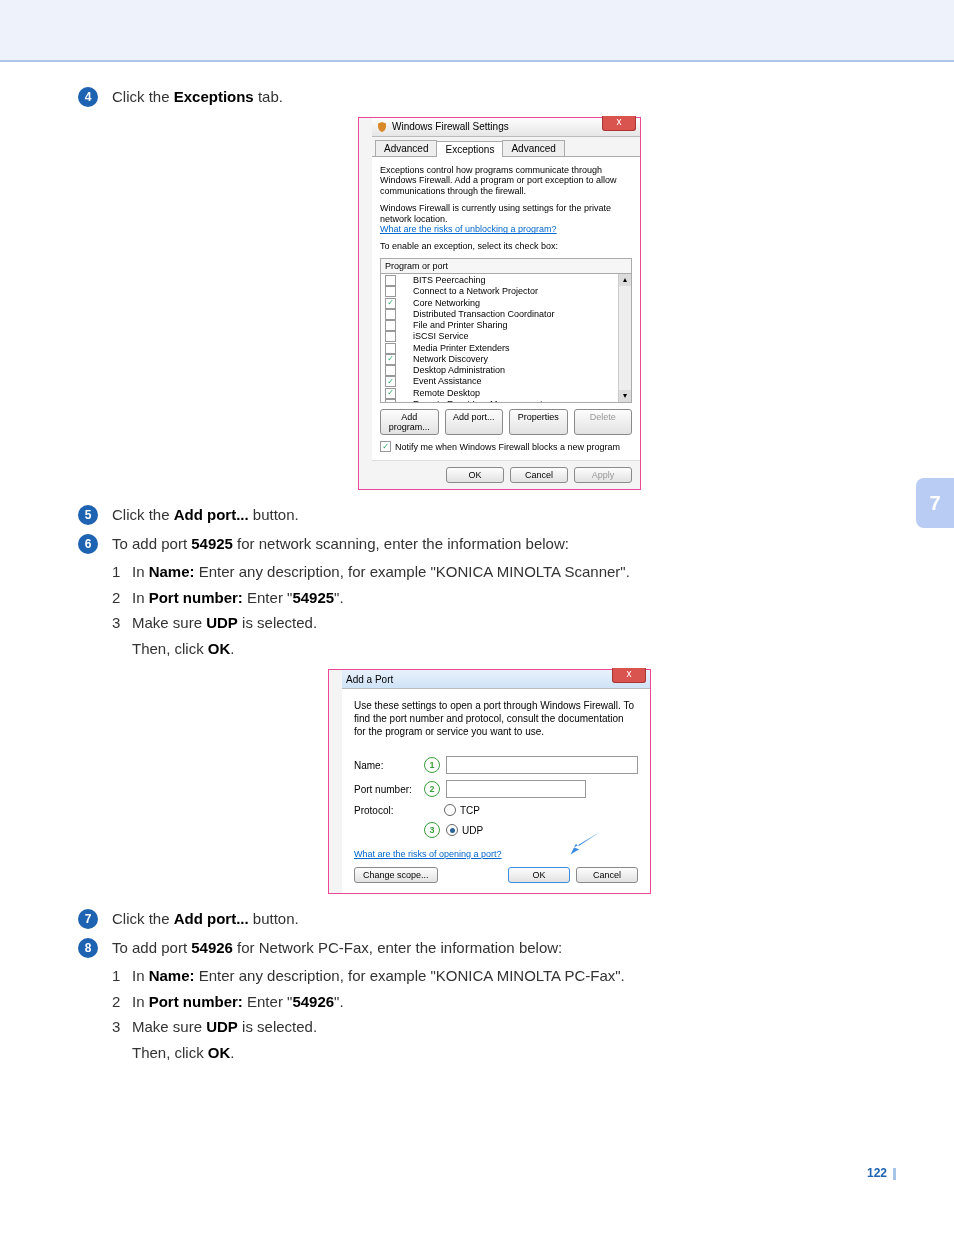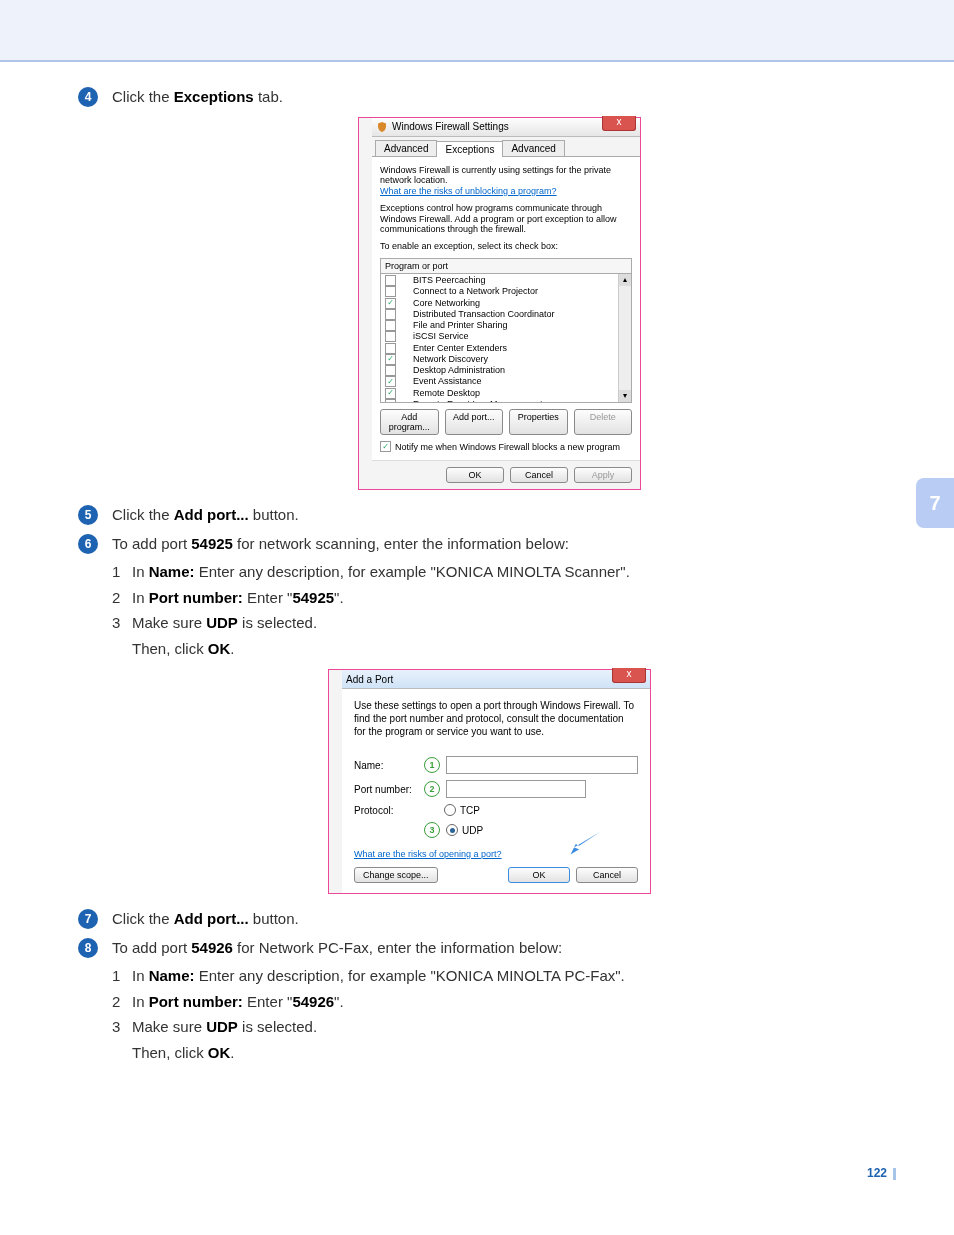--- a/index.html
+++ b/index.html
@@ -80,25 +80,25 @@
           </svg>
         <span class="titlebar-text">Windows Firewall Settings</span>
         <div class="close-btn">x</div>
       </div>
       <div class="tabs">
         <div class="tab">Advanced</div>
         <div class="tab active">Exceptions</div>
         <div class="tab">Advanced</div>
       </div>
       <div class="dlg-body">
+        <div class="desc">Exceptions control how programs communicate through Windows Firewall. Add a program or port exception to allow communications through the firewall.</div>
         <div class="desc">
           <span>Windows Firewall is currently using settings for the private network location.</span><br>
           <span class="link">What are the risks of unblocking a program?</span>
         </div>
-        <div class="desc">Exceptions control how programs communicate through Windows Firewall. Add a program or port exception to allow communications through the firewall.</div>
         <div class="desc">To enable an exception, select its check box:</div>
         <div class="listhdr">Program or port</div>
         <div class="listbox">
           <div class="listbox-inner" id="exlist">
               <div class="litem">
                 <span class="cb"></span>
                 <span>BITS Peercaching</span>
               </div>
               <div class="litem">
                 <span class="cb"></span>
@@ -115,21 +115,21 @@
               <div class="litem">
                 <span class="cb"></span>
                 <span>File and Printer Sharing</span>
               </div>
               <div class="litem">
                 <span class="cb"></span>
                 <span>iSCSI Service</span>
               </div>
               <div class="litem">
                 <span class="cb"></span>
-                <span>Enter Center Extenders</span>
+                <span>Media Printer Extenders</span>
               </div>
               <div class="litem">
                 <span class="cb checked"></span>
                 <span>Network Discovery</span>
               </div>
               <div class="litem">
                 <span class="cb"></span>
                 <span>Desktop Administration</span>
               </div>
               <div class="litem">

